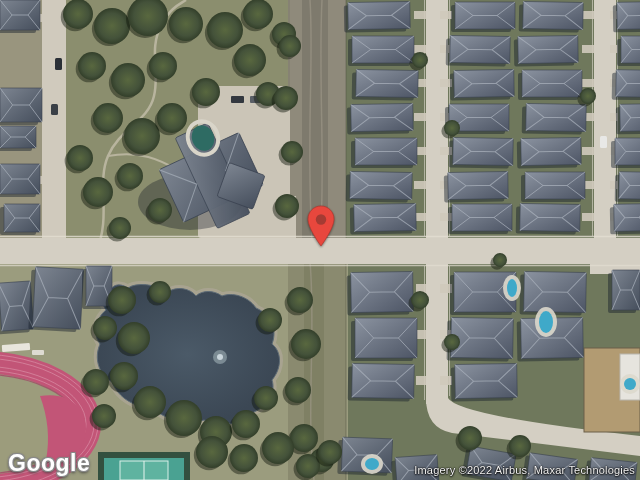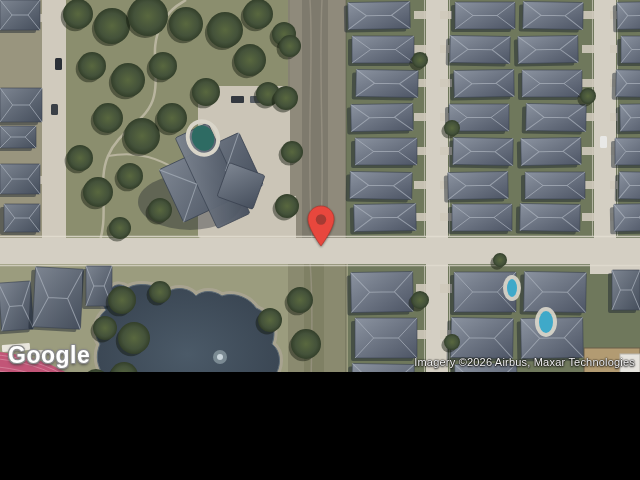--- a/index.html
+++ b/index.html
@@ -1,17 +1,17 @@
 <!DOCTYPE html>
 <html><head>
 <meta charset="utf-8">
 <title>Map</title>
 <style>
   html,body{margin:0;padding:0;background:#000;}
-  #stage{position:relative;width:640px;height:372px;overflow:hidden;
+  #stage{position:relative;width:640px;height:480px;overflow:hidden;
          font-family:"Liberation Sans",sans-serif;background:#8f9172;}
   #terrain{position:absolute;left:0;top:0;}
   #pin{position:absolute;left:307px;top:205px;width:28px;height:42px;
        filter:drop-shadow(0 1px 1px rgba(0,0,0,.45));}
   #google-logo{position:absolute;left:8px;bottom:3px;
        font-size:23px;font-weight:bold;letter-spacing:.5px;color:#fff;
        text-shadow:
          -1px -1px 0 #8a8a8a, 1px -1px 0 #8a8a8a,
          -1px  1px 0 #8a8a8a, 1px  1px 0 #8a8a8a,
           0 0 3px #666, 0 2px 3px rgba(60,60,60,.9);
@@ -681,14 +681,14 @@
         <rect x="600" y="136" width="7" height="12" rx="1.5" fill="#e8e8e6"></rect>
       </g>
   </svg>
 
   <svg id="pin" width="28" height="42" viewBox="0 0 28 42">
     <path id="pin-body" d="M14 1 C6.8 1 1 6.8 1 14 C1 23.5 14 41 14 41 C14 41 27 23.5 27 14 C27 6.8 21.2 1 14 1 Z" fill="#E8473D" stroke="#b33a31" stroke-width="0.8"></path>
     <circle id="pin-hole" cx="14" cy="14.5" r="5.2" fill="#A43B33"></circle>
   </svg>
 
   <div id="google-logo">Google</div>
-  <div id="attribution">Imagery ©2026 Airbus, Maxar Technologies</div>
+  <div id="attribution">Imagery ©2022 Airbus, Maxar Technologies</div>
 </div>
 
 </body></html>

